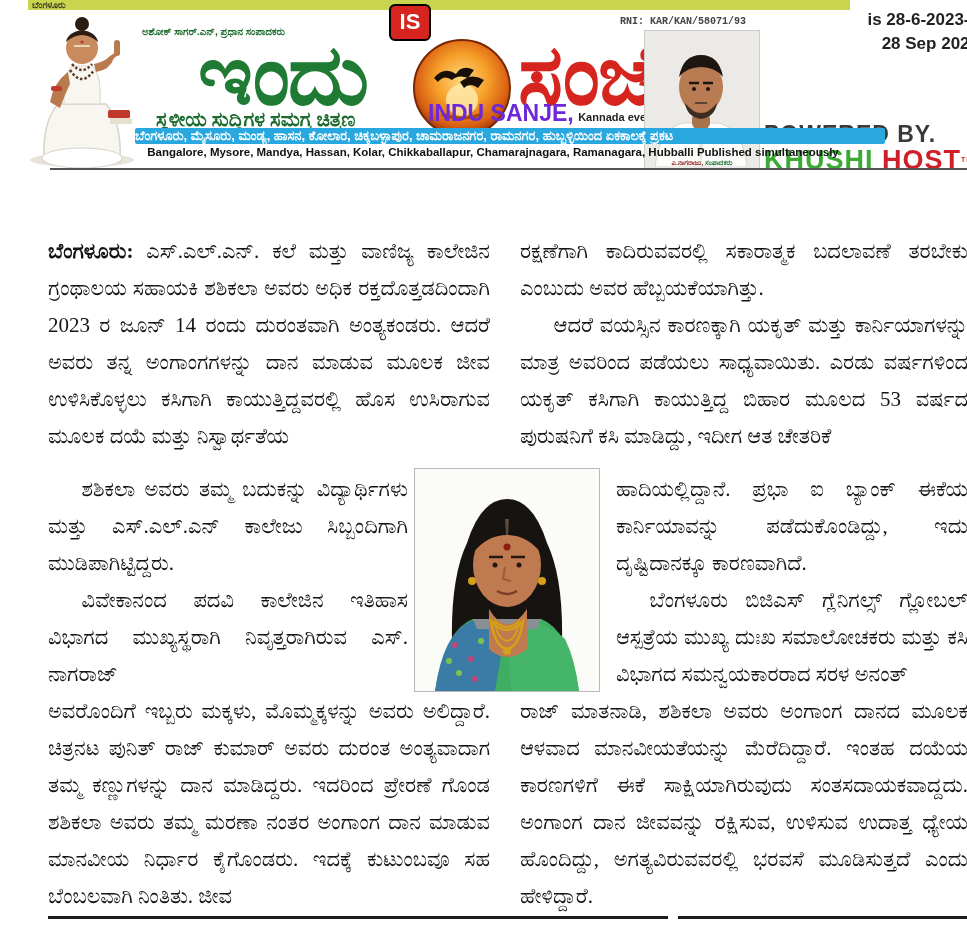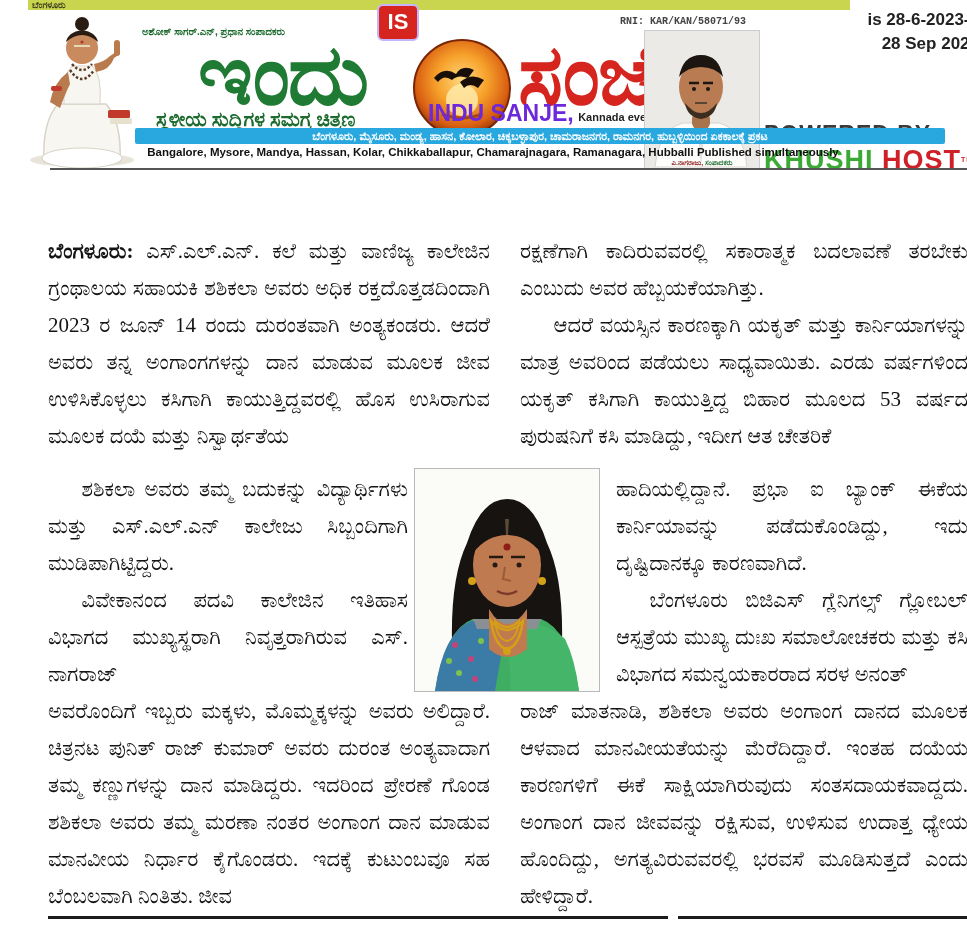--- a/index.html
+++ b/index.html
@@ -10,22 +10,22 @@
   .topbar{position:absolute;left:8px;top:0;width:822px;height:10px;background:#c9d44f;}
   .region-label{position:absolute;left:4px;top:0px;font-size:9px;font-weight:bold;color:#3c3c1e;
                 font-family:"Liberation Sans",sans-serif;line-height:10px;}
   .saint{position:absolute;left:4px;top:12px;width:118px;height:156px;}
   .editor-line{position:absolute;left:122px;top:26px;font-size:10px;font-weight:bold;color:#1d6b2e;
                font-family:"Liberation Sans",sans-serif;}
   .logo-indu{position:absolute;left:130px;top:26px;width:265px;font-size:84px;line-height:100px;
              font-weight:800;color:#1f7a33;text-align:center;letter-spacing:-2px;}
   .logo-sanje{position:absolute;left:492px;top:26px;width:150px;font-size:84px;line-height:100px;
               font-weight:800;color:#d6251f;text-align:center;letter-spacing:-2px;}
-  .is-badge{position:absolute;left:357px;top:4px;width:38px;height:33px;background:#d6251f;
-            border:2px solid #c4b5fd;border-radius:6px;color:#ffffff;font-family:"Liberation Sans",sans-serif;
+  .is-badge{position:absolute;left:369px;top:4px;width:38px;height:33px;background:#d6251f;
+            border:2px solid #000000;border-radius:6px;color:#ffffff;font-family:"Liberation Sans",sans-serif;
             font-weight:bold;font-size:22px;text-align:center;line-height:32px;}
   .sun-logo{position:absolute;left:392px;top:38px;width:100px;height:100px;}
   .tagline{position:absolute;left:136px;top:108px;width:240px;text-align:left;font-size:20px;
            font-weight:bold;color:#1d6b2e;}
   .eng-name{position:absolute;left:408px;top:100px;width:300px;font-family:"Liberation Sans",sans-serif;}
   .eng-name .big{font-size:23px;font-weight:800;color:#6d28d9;}
   .eng-name .small{font-size:11px;font-weight:bold;color:#222;}
   .rni{position:absolute;left:600px;top:16px;font-size:10px;font-weight:bold;color:#444;
        font-family:Liberation Mono, monospace;}
   .datebox{position:absolute;right:8px;top:8px;text-align:right;font-family:"Liberation Sans",sans-serif;
@@ -33,22 +33,22 @@
   .editor-photo{position:absolute;left:624px;top:30px;width:114px;height:138px;border:1px solid #cccccc;
                 background:#eceae6;}
   .editor-caption{position:absolute;left:0;bottom:2px;width:100%;text-align:center;font-size:7px;
                   font-weight:bold;font-family:"Liberation Sans",sans-serif;}
   .editor-caption .c1{color:#8c1d18;} .editor-caption .c2{color:#1d6b2e;}
   .powered{position:absolute;left:744px;top:122px;width:220px;font-family:"Liberation Sans",sans-serif;}
   .powered .pb{font-size:23px;font-weight:800;color:#3a3a3a;letter-spacing:1px;line-height:24px;}
   .powered .kh{font-size:27px;font-weight:800;letter-spacing:1px;line-height:28px;}
   .powered .kh .g{color:#3aaa35;} .powered .kh .r{color:#cf2027;}
   .powered .tm{font-size:7px;color:#cf2027;vertical-align:top;}
-  .cities-kn{position:absolute;left:115px;top:128px;width:810px;height:16px;background:#29a8e0;
-             color:#ffffff;font-size:11px;font-weight:bold;text-align:center;line-height:16px;
+  .cities-kn{position:absolute;left:115px;top:128px;width:750px;height:16px;background:#29a8e0;
+             color:#ffffff;font-size:13px;font-weight:bold;text-align:left;line-height:16px;
              font-family:"Liberation Sans",sans-serif;border-radius:2px;}
   .cities-en{position:absolute;left:115px;top:146px;width:716px;font-size:11.5px;font-weight:bold;
              color:#111;text-align:center;font-family:"Liberation Sans",sans-serif;}
   .header-rule{position:absolute;left:30px;top:168px;width:930px;height:0;
                border-top:2px solid #555;}
 
   
   .headline{position:absolute;left:10px;top:180px;width:947px;text-align:center;font-size:40px;
             font-weight:800;color:#0d0d0d;line-height:50px;text-shadow:1px 1px 0 #bbb;}
 

